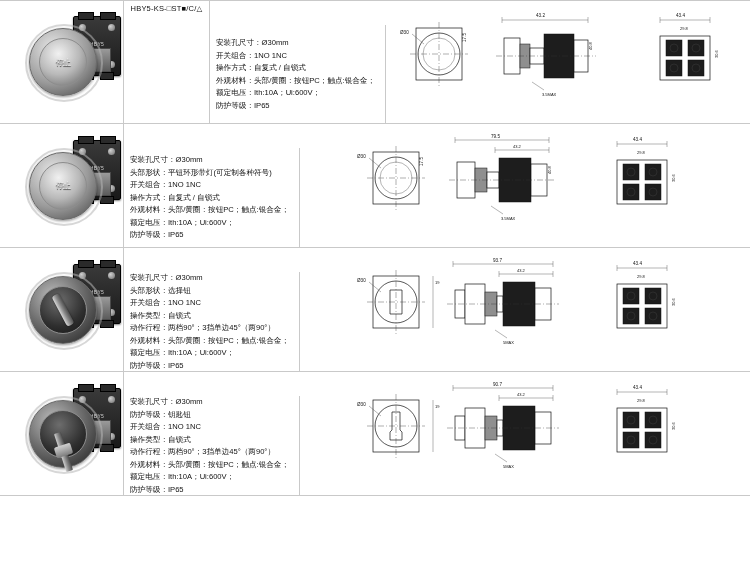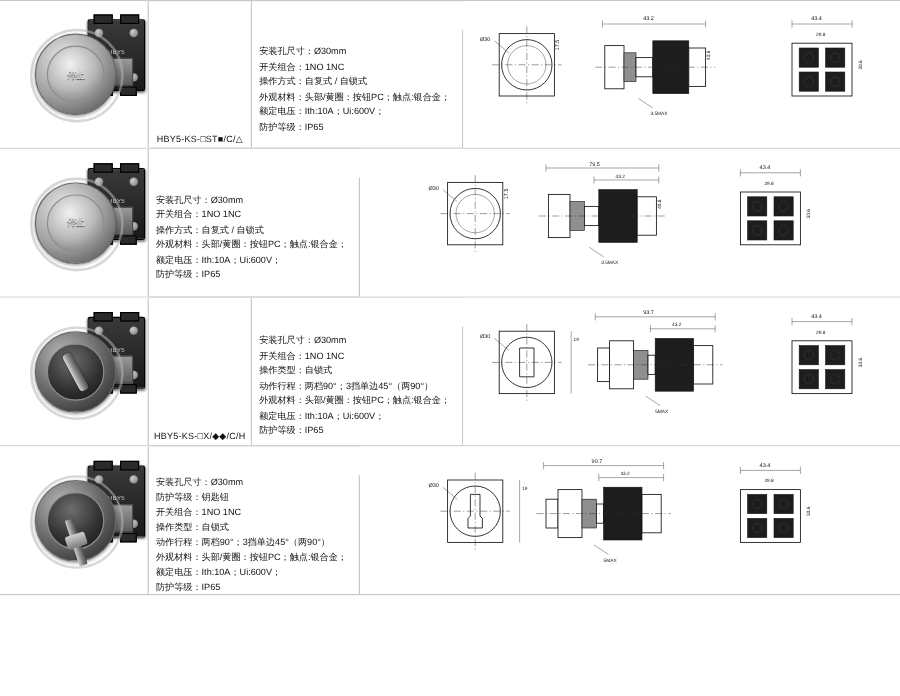--- a/index.html
+++ b/index.html
@@ -41,21 +41,21 @@
     border-right: 1px solid #c9c9c9;
     display: flex;
     align-items: center;
     justify-content: center;
     background: #fff;
   }
   .cell-model {
     width: 86px;
     border-right: 1px solid #c9c9c9;
     display: flex;
-    align-items: flex-end;
+    align-items: flex-start;
     justify-content: center;
     text-align: center;
     padding: 2px;
   }
   .cell-model .model-text {
     font-size: 7.5px;
     line-height: 1.5;
     color: #111;
     letter-spacing: 0.2px;
   }
@@ -344,20 +344,21 @@
           <div class="head-inner">
             <span class="head-label">停止</span>
           </div>
         </div>
       </div>
     </div>
 
 
     <div class="cell cell-spec">
       <div class="spec-line">安装孔尺寸：Ø30mm</div>
+      <div class="spec-line">头部形状：平钮环形带灯(可定制各种符号)</div>
       <div class="spec-line">开关组合：1NO 1NC</div>
       <div class="spec-line">操作方式：自复式 / 自锁式</div>
       <div class="spec-line">外观材料：头部/黄圈：按钮PC；触点:银合金；</div>
       <div class="spec-line">额定电压：Ith:10A；Ui:600V；</div>
       <div class="spec-line">防护等级：IP65</div>
     </div>
 
     <div class="cell cell-draw">
       <svg class="draw-svg" width="352" height="112" viewBox="0 0 352 112">
         <g>
@@ -424,26 +425,24 @@
         <div class="stem"></div>
         <div class="bezel-ring"></div>
         <div class="head dark">
           <div class="head-inner">
             <span class="selector-knob"></span>
           </div>
         </div>
       </div>
     </div>
 
-    <div class="cell cell-model">
-      <div class="model-text">HBY5-KS-□X/◆◆/C/H</div>
-    </div>
 
     <div class="cell cell-spec">
       <div class="spec-line">安装孔尺寸：Ø30mm</div>
+      <div class="spec-line">头部形状：选择钮</div>
       <div class="spec-line">开关组合：1NO 1NC</div>
       <div class="spec-line">操作类型：自锁式</div>
       <div class="spec-line">动作行程：两档90°；3挡单边45°（两90°）</div>
       <div class="spec-line">外观材料：头部/黄圈：按钮PC；触点:银合金；</div>
       <div class="spec-line">额定电压：Ith:10A；Ui:600V；</div>
       <div class="spec-line">防护等级：IP65</div>
     </div>
 
     <div class="cell cell-draw">
       <svg class="draw-svg" width="352" height="112" viewBox="0 0 352 112">

